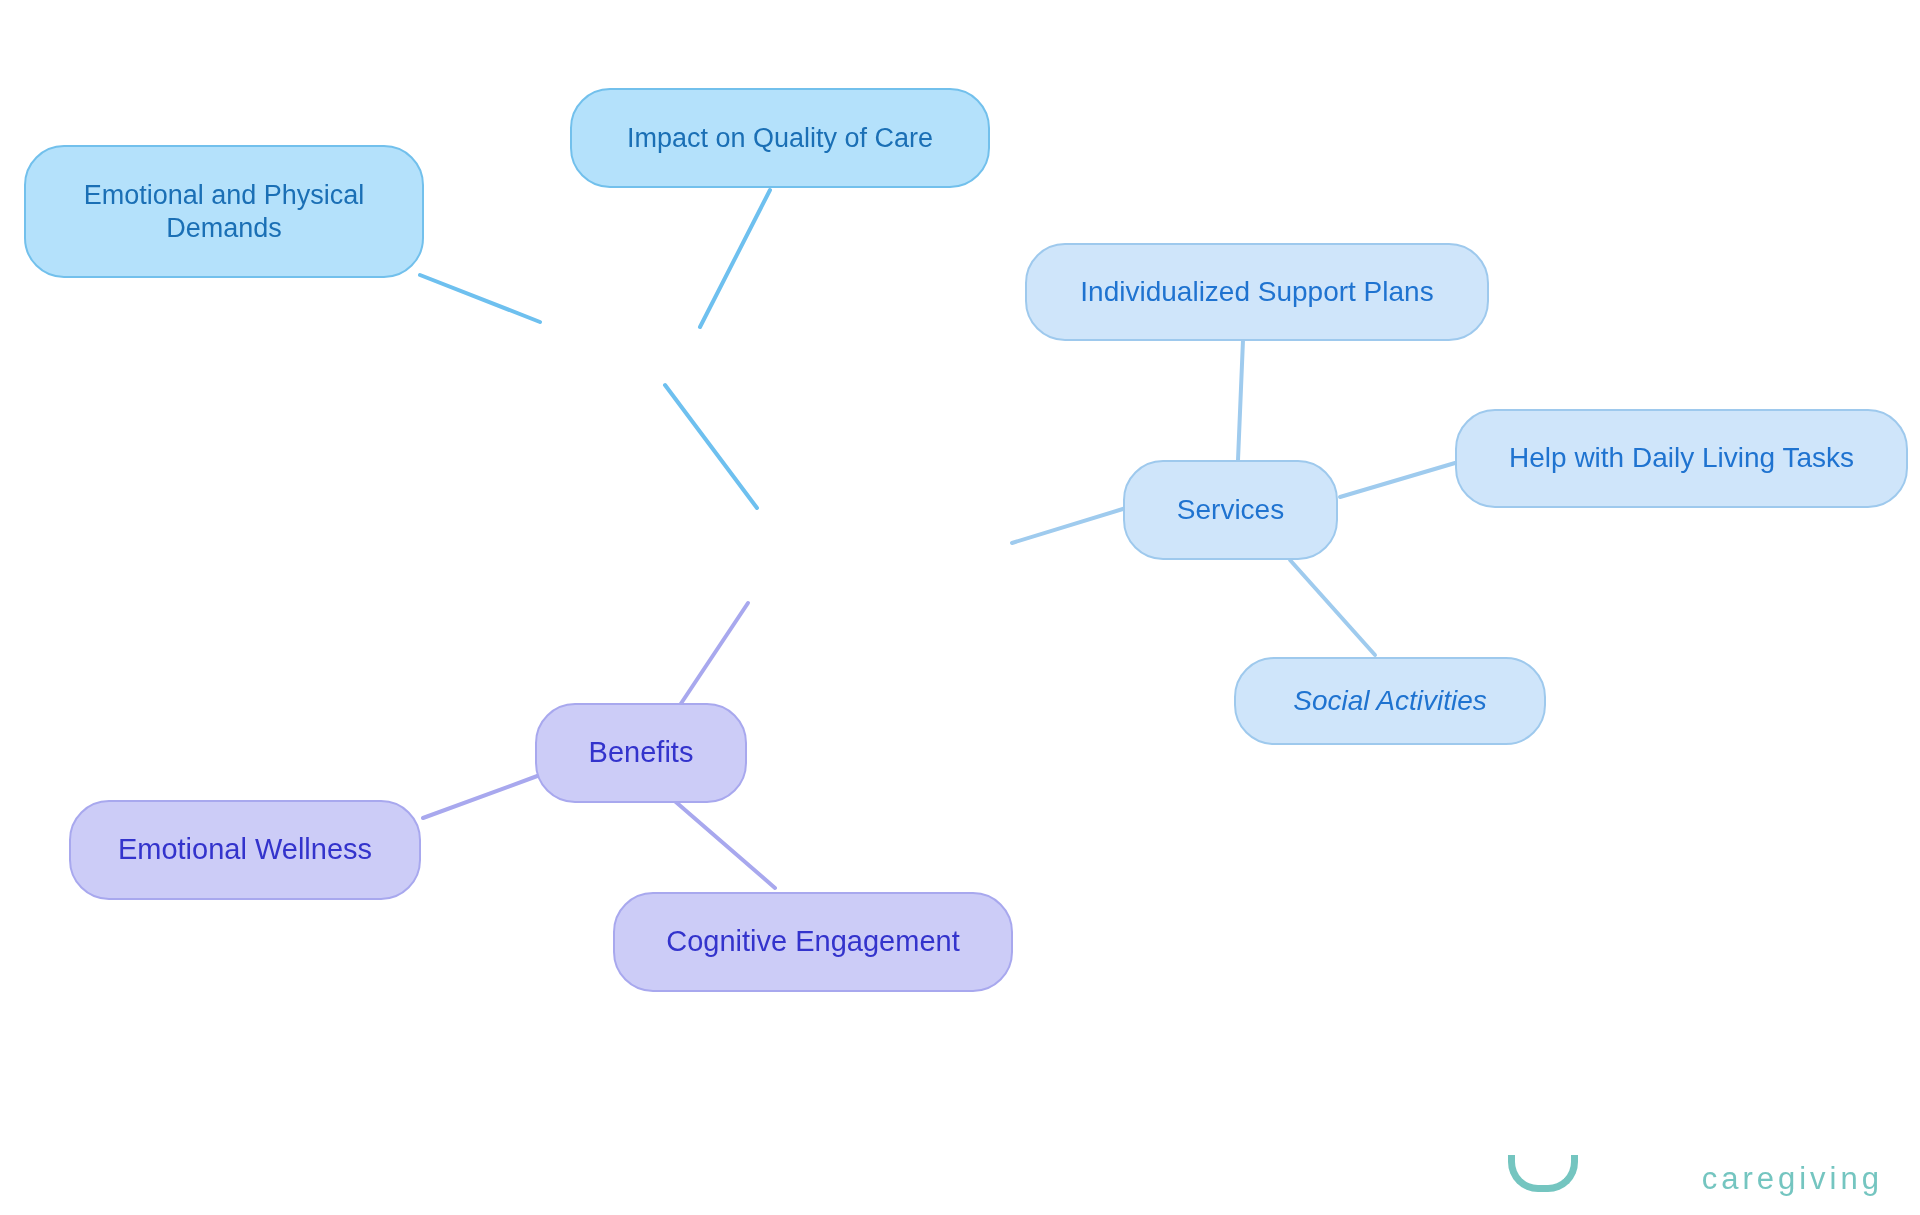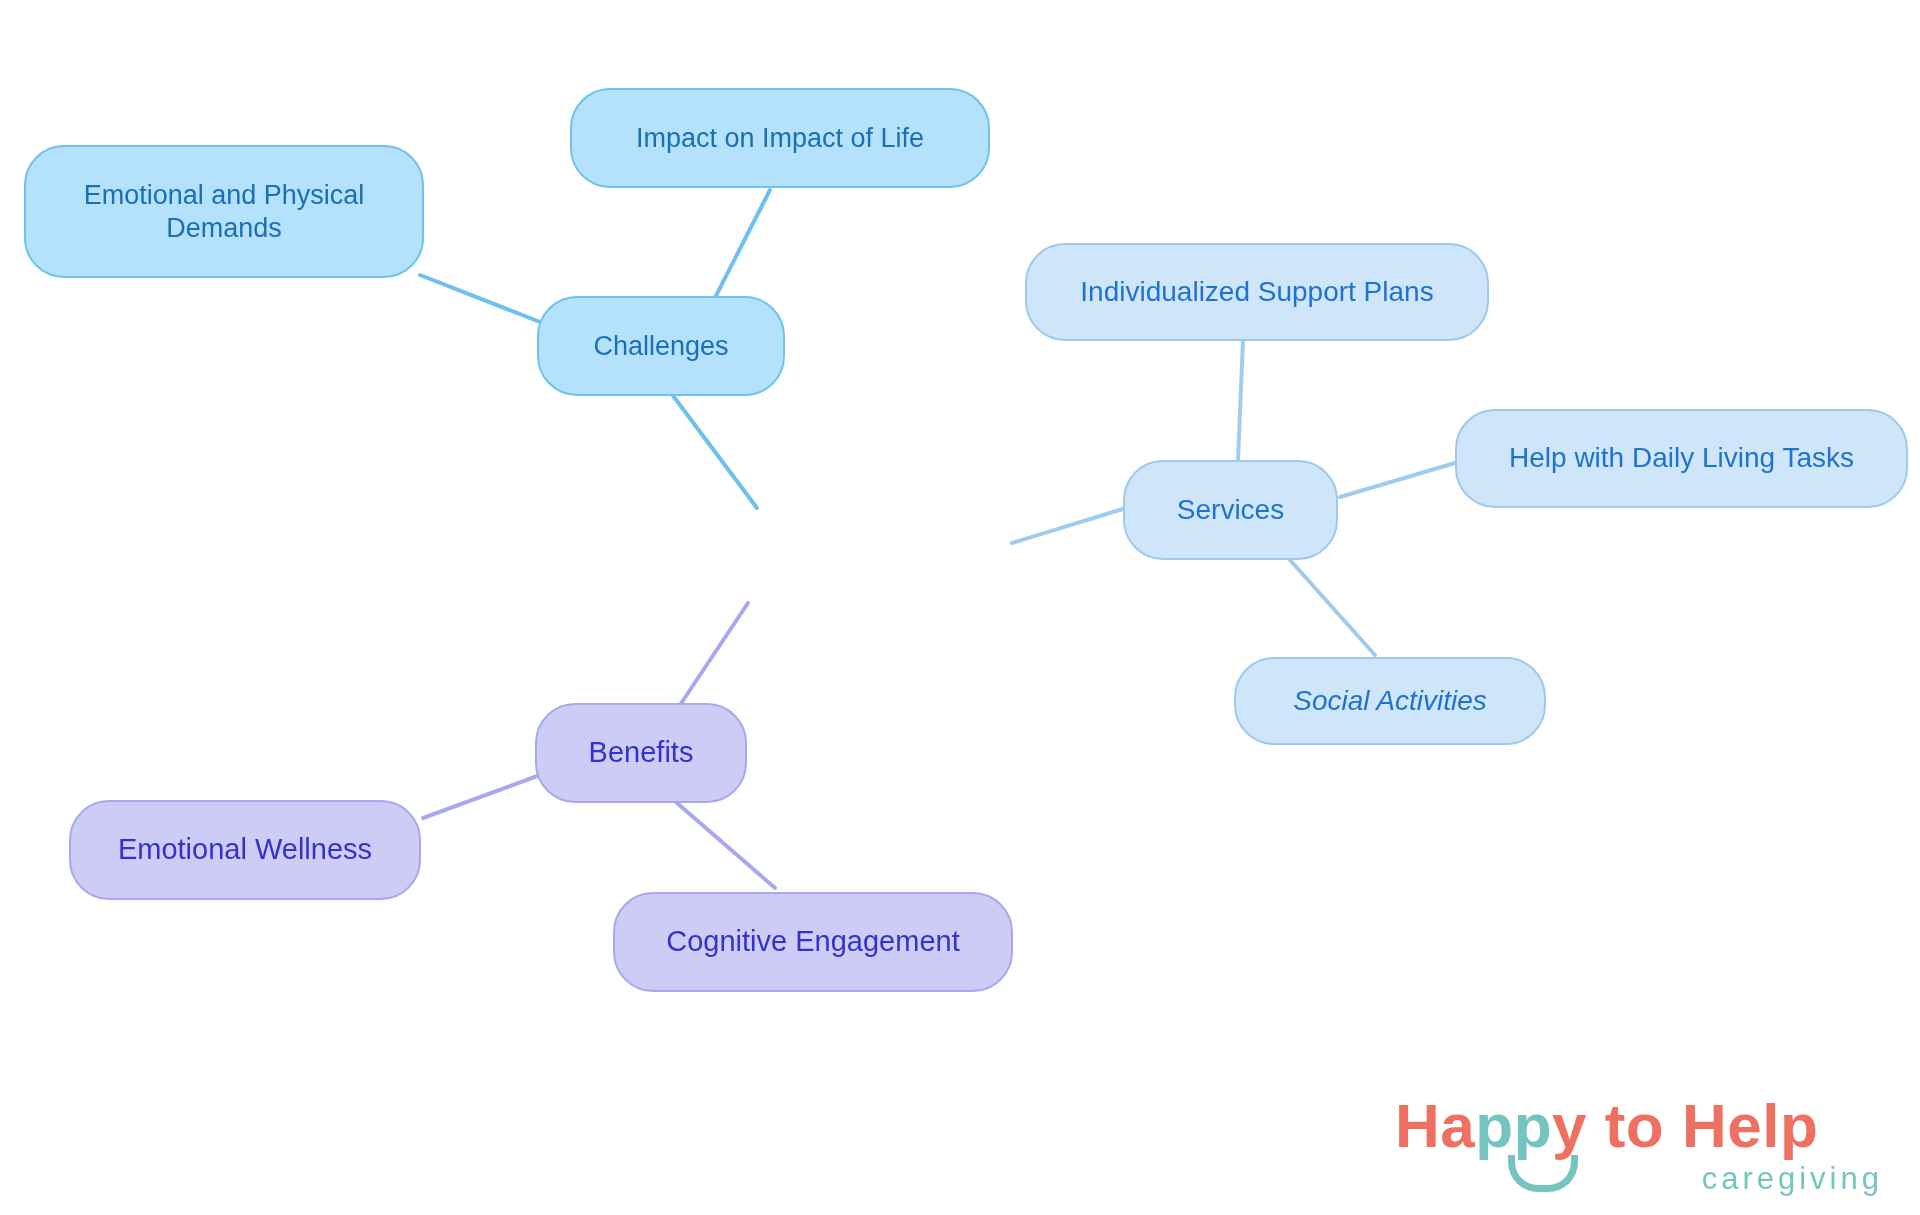--- a/index.html
+++ b/index.html
@@ -125,40 +125,38 @@
     <line x1="1238" y1="460" x2="1243" y2="340" stroke="#9fcbee" stroke-width="4" stroke-linecap="round"></line>
     <line x1="1340" y1="497" x2="1455" y2="463" stroke="#9fcbee" stroke-width="4" stroke-linecap="round"></line>
     <line x1="1290" y1="560" x2="1375" y2="655" stroke="#9fcbee" stroke-width="4" stroke-linecap="round"></line>
 
     <line x1="748" y1="603" x2="668" y2="723" stroke="#a8a8ee" stroke-width="4" stroke-linecap="round"></line>
     <line x1="540" y1="775" x2="423" y2="818" stroke="#a8a8ee" stroke-width="4" stroke-linecap="round"></line>
     <line x1="662" y1="790" x2="775" y2="888" stroke="#a8a8ee" stroke-width="4" stroke-linecap="round"></line>
   </svg>
 
 
-  <div class="node node-challenge" style="left:537px; top:296px; width:248px; height:100px;">Challenges</div>
 
-  <div class="node node-challenge" style="left:570px; top:88px; width:420px; height:100px;">Impact on Impact of Life</div>
+  <div class="node node-challenge" style="left:570px; top:88px; width:420px; height:100px;">Impact on Quality of Care</div>
 
   <div class="node node-challenge" style="left:24px; top:145px; width:400px; height:133px;">Emotional and Physical
 Demands</div>
 
   <div class="node node-service" style="left:1123px; top:460px; width:215px; height:100px;">Services</div>
 
   <div class="node node-service" style="left:1025px; top:243px; width:464px; height:98px;">Individualized Support Plans</div>
 
   <div class="node node-service" style="left:1455px; top:409px; width:453px; height:99px;">Help with Daily Living Tasks</div>
 
   <div class="node node-service" style="left:1234px; top:657px; width:312px; height:88px;font-style:italic;">Social Activities</div>
 
   <div class="node node-benefit" style="left:535px; top:703px; width:212px; height:100px;">Benefits</div>
 
   <div class="node node-benefit" style="left:613px; top:892px; width:400px; height:100px;">Cognitive Engagement</div>
 
   <div class="node node-benefit" style="left:69px; top:800px; width:352px; height:100px;">Emotional Wellness</div>
 
   <div id="logo">
-    <div id="logo-wordmark"><span>Ha</span><span class="teal">pp</span><span>y to Help</span></div>
     <div id="logo-smile"></div>
     <div id="logo-sub">caregiving</div>
   </div>
 
 </div>
 
 </body></html>

